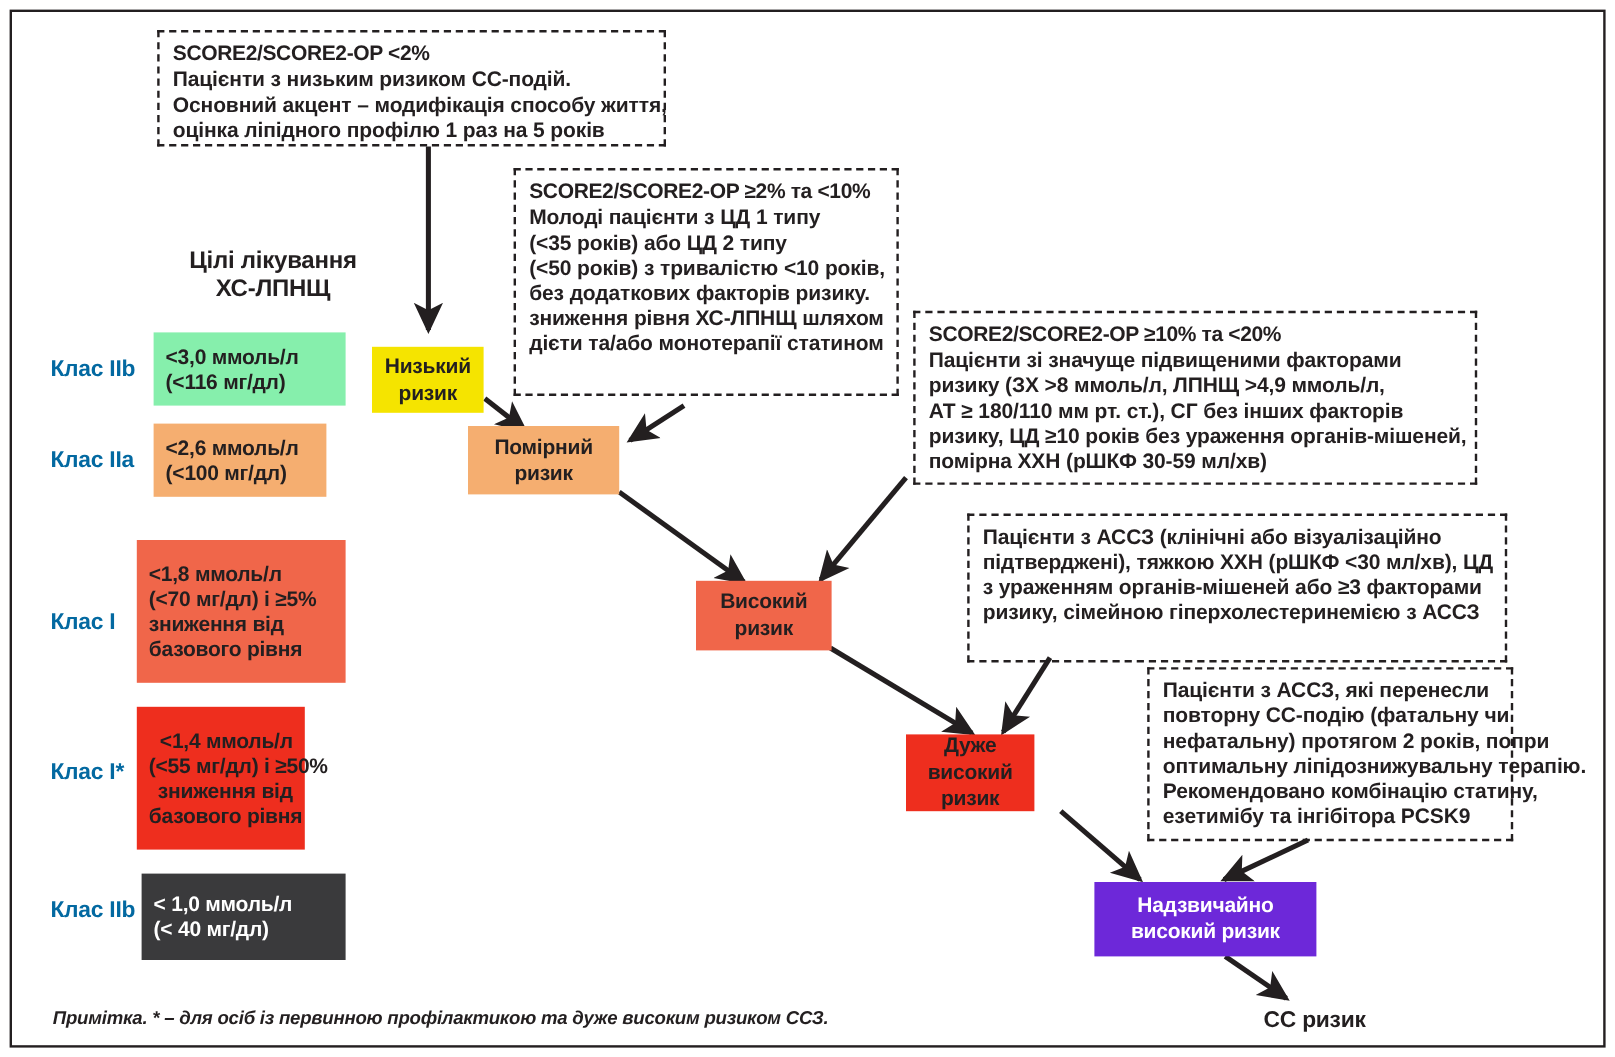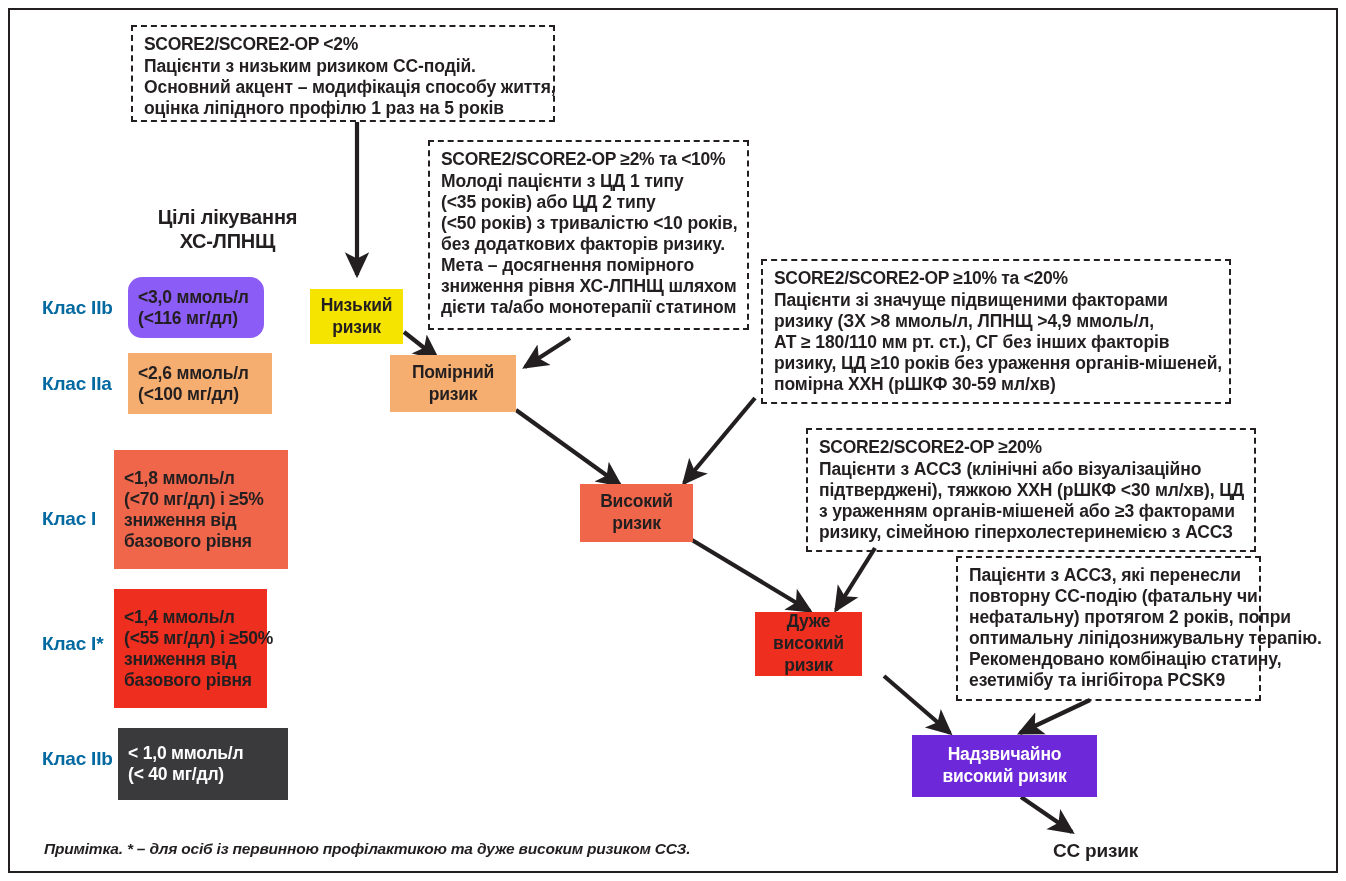--- a/index.html
+++ b/index.html
@@ -166,41 +166,41 @@
       <path d="M1021,797 L1072,832"></path>
     </g>
   </svg>
 
   <div class="goals-title" style="left:125px; top:205px; width:205px;">
     <span>Цілі лікування</span><br>
     <span>ХС-ЛПНЩ</span>
   </div>
 
   <div class="class-label" style="left:42px; top:297px; width:105px;">Клас IIb</div>
-  <div class="goal-box" style="left:128px; top:277px; width:136px; height:61px; background:#8b5cf6;border-radius:14px;">
+  <div class="goal-box" style="left:128px; top:277px; width:160px; height:61px; background:#86efac;">
     <span class="ln">&lt;3,0 ммоль/л</span>
     <span class="ln">(&lt;116 мг/дл)</span>
   </div>
 
   <div class="class-label" style="left:42px; top:373px; width:105px;">Клас IIa</div>
   <div class="goal-box" style="left:128px; top:353px; width:144px; height:61px; background:#F5AE70;">
     <span class="ln">&lt;2,6 ммоль/л</span>
     <span class="ln">(&lt;100 мг/дл)</span>
   </div>
 
   <div class="class-label" style="left:42px; top:508px; width:105px;">Клас I</div>
   <div class="goal-box" style="left:114px; top:450px; width:174px; height:119px; background:#F0664A;">
     <span class="ln">&lt;1,8 ммоль/л</span>
     <span class="ln">(&lt;70 мг/дл) і ≥5%</span>
     <span class="ln">зниження від</span>
     <span class="ln">базового рівня</span>
   </div>
 
   <div class="class-label" style="left:42px; top:633px; width:105px;">Клас I*</div>
-  <div class="goal-box" style="left:114px; top:589px; width:153px; height:119px; background:#EE2E1E;">
+  <div class="goal-box" style="left:114px; top:589px; width:140px; height:119px; background:#EE2E1E;text-align:right;">
     <span class="ln">&lt;1,4 ммоль/л</span>
     <span class="ln">(&lt;55 мг/дл) і ≥50%</span>
     <span class="ln">зниження від</span>
     <span class="ln">базового рівня</span>
   </div>
 
   <div class="class-label" style="left:42px; top:748px; width:105px;">Клас IIb</div>
   <div class="goal-box dark" style="left:118px; top:728px; width:170px; height:72px; background:#3A3A3C;">
     <span class="ln">&lt; 1,0 ммоль/л</span>
     <span class="ln">(&lt; 40 мг/дл)</span>
@@ -249,36 +249,34 @@
     <span class="ln">Основний акцент – модифікація способу життя,</span>
     <span class="ln">оцінка ліпідного профілю 1 раз на 5 років</span>
   </div>
 
   <div class="crit" style="left:428px; top:140px; width:321px; height:190px;">
     <span class="hd">SCORE2/SCORE2-OP ≥2% та &lt;10%</span>
     <span class="ln">Молоді пацієнти з ЦД 1 типу</span>
     <span class="ln">(&lt;35 років) або ЦД 2 типу</span>
     <span class="ln">(&lt;50 років) з тривалістю &lt;10 років,</span>
     <span class="ln">без додаткових факторів ризику.</span>
-    <span class="ln">Мета – досягнення помірного</span>
     <span class="ln">зниження рівня ХС-ЛПНЩ шляхом</span>
     <span class="ln">дієти та/або монотерапії статином</span>
   </div>
 
   <div class="crit" style="left:761px; top:259px; width:470px; height:145px;">
     <span class="hd">SCORE2/SCORE2-OP ≥10% та &lt;20%</span>
     <span class="ln">Пацієнти зі значуще підвищеними факторами</span>
     <span class="ln">ризику (ЗХ &gt;8 ммоль/л, ЛПНЩ &gt;4,9 ммоль/л,</span>
     <span class="ln">АТ ≥ 180/110 мм рт. ст.), СГ без інших факторів</span>
     <span class="ln">ризику, ЦД ≥10 років без ураження органів-мішеней,</span>
     <span class="ln">помірна ХХН (рШКФ 30-59 мл/хв)</span>
   </div>
 
   <div class="crit" style="left:806px; top:428px; width:450px; height:124px;">
-    <span class="hd">SCORE2/SCORE2-OP ≥20%</span>
     <span class="ln">Пацієнти з АССЗ (клінічні або візуалізаційно</span>
     <span class="ln">підтверджені), тяжкою ХХН (рШКФ &lt;30 мл/хв), ЦД</span>
     <span class="ln">з ураженням органів-мішеней або ≥3 факторами</span>
     <span class="ln">ризику, сімейною гіперхолестеринемією з АССЗ</span>
   </div>
 
   <div class="crit" style="left:956px; top:556px; width:305px; height:145px;">
     <span class="ln">Пацієнти з АССЗ, які перенесли</span>
     <span class="ln">повторну СС-подію (фатальну чи</span>
     <span class="ln">нефатальну) протягом 2 років, попри</span>

